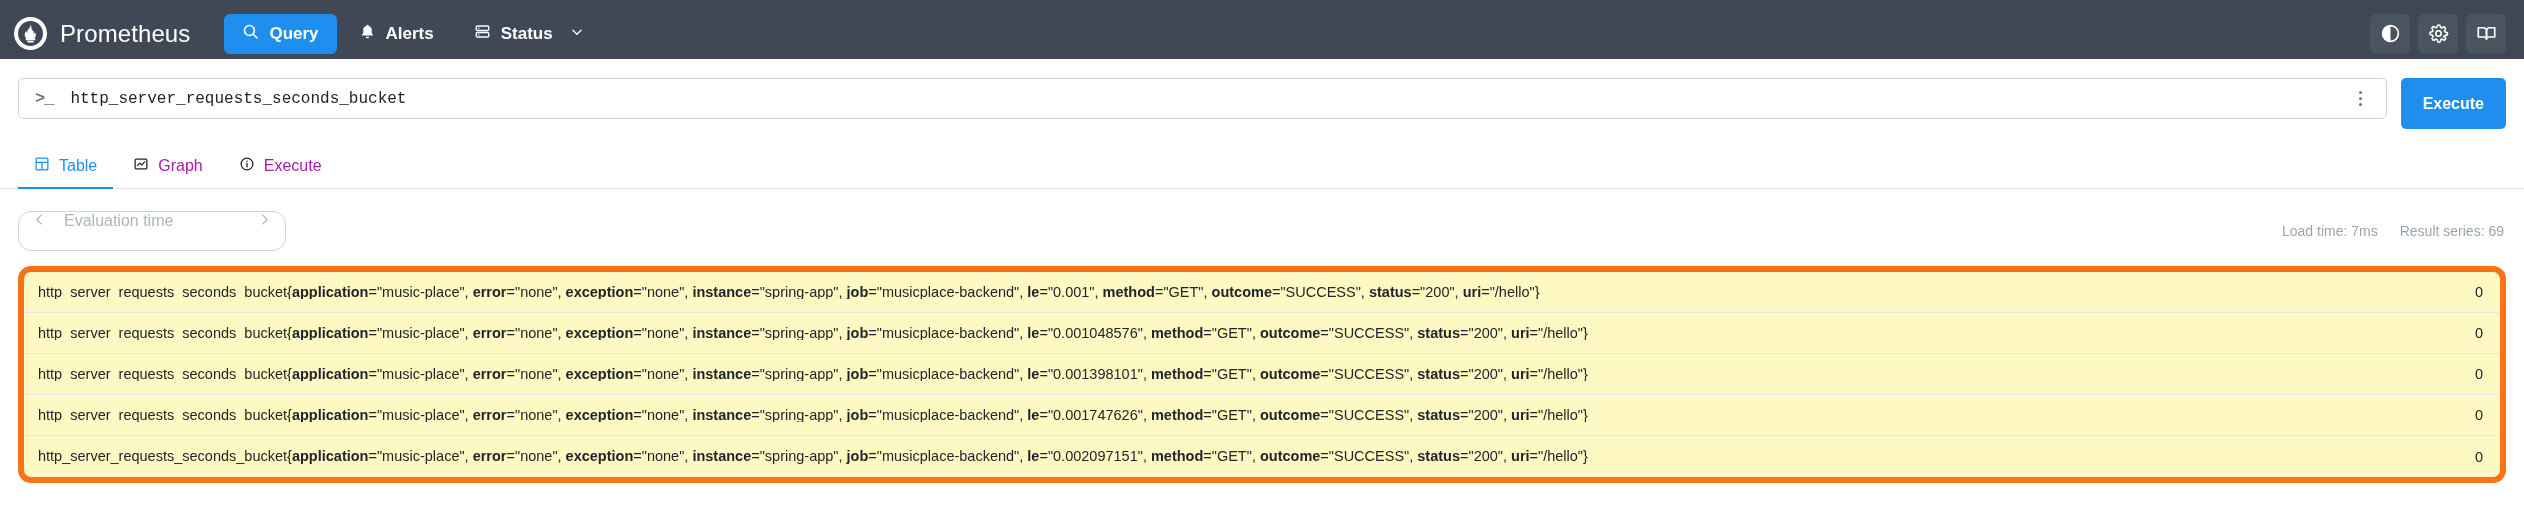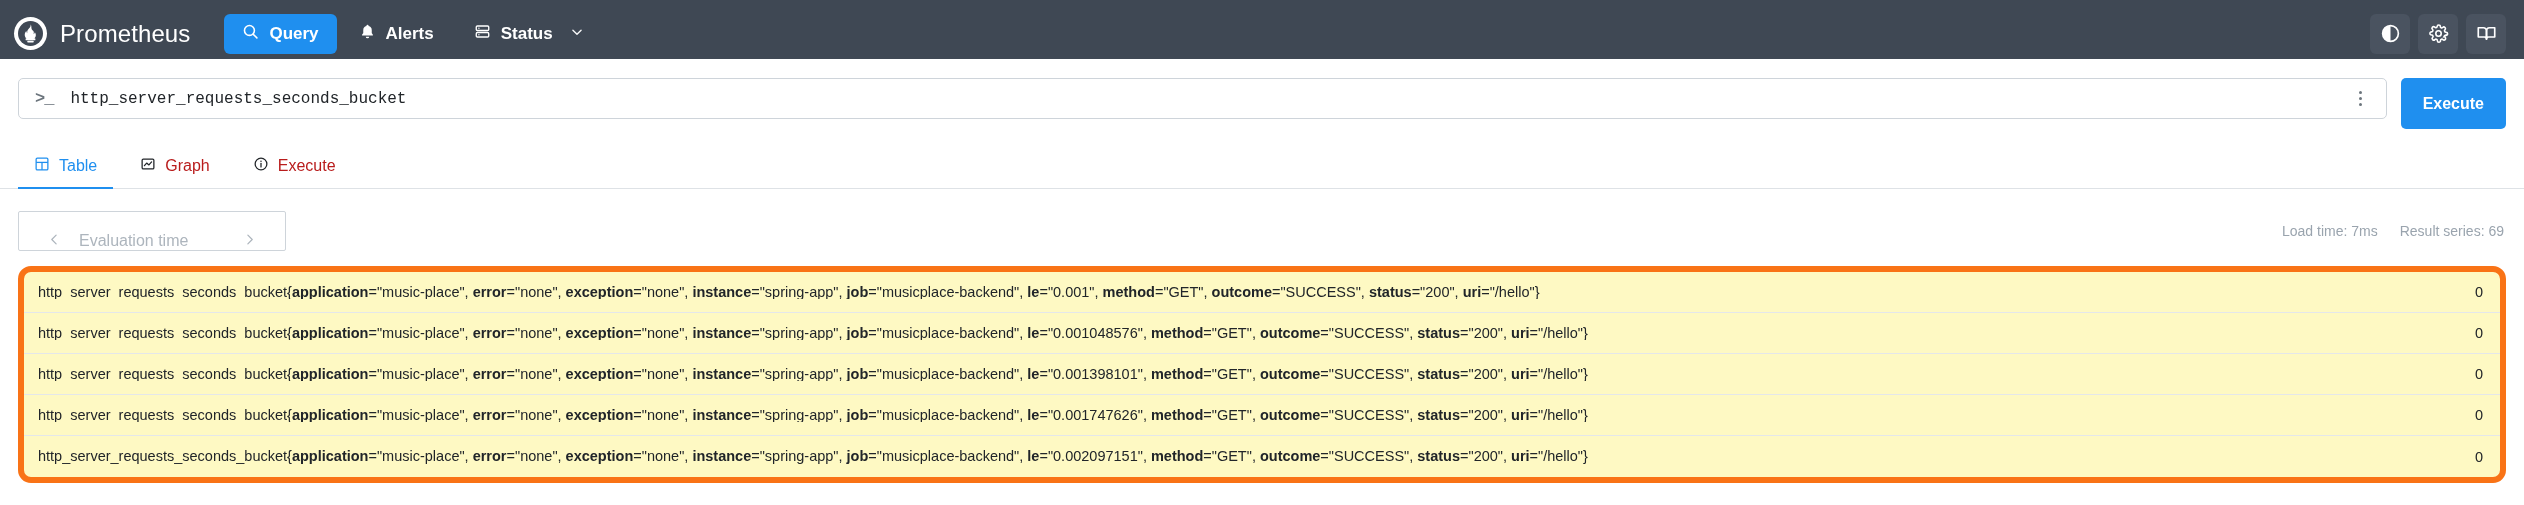--- a/index.html
+++ b/index.html
@@ -121,28 +121,28 @@
     cursor: pointer;
     white-space: nowrap;
   }
 
   
   .tabs {
     margin-top: 17px;
     padding: 0 18px;
     display: flex;
     align-items: flex-end;
-    gap: 11px;
+    gap: 4px;
     border-bottom: 1px solid #dee2e6;
   }
   .tab {
     display: flex; align-items: center; gap: 9px;
     padding: 10px 16px 11px 16px;
     font-size: 16px;
-    color: #b91c1c;
+    color: #a21caf;
     cursor: pointer;
     border-bottom: 2px solid transparent;
     margin-bottom: -1px;
     white-space: nowrap;
   }
   .tab.active {
     color: #1f8fef;
     border-bottom-color: #1f8fef;
     font-weight: 400;
   }
@@ -151,24 +151,24 @@
   
   .controls-row {
     padding: 22px 18px 0 18px;
     display: flex;
     align-items: center;
   }
   .eval-time {
     width: 268px;
     height: 40px;
     border: 1px solid #ced4da;
-    border-radius: 2px;
-    display: flex;
-    align-items: flex-end;
-    padding: 0 29px;
+    border-radius: 13px;
+    display: flex;
+    align-items: flex-start;
+    padding: 0 14px;
     background: #fff;
   }
   .eval-arrow { color: #adb5bd; font-size: 17px; cursor: pointer; flex: 0 0 auto; line-height: 1; }
   .eval-placeholder {
     flex: 1 1 auto;
     text-align: left;
     color: #adb5bd;
     font-size: 16px;
     margin-left: 18px;
     white-space: nowrap;

